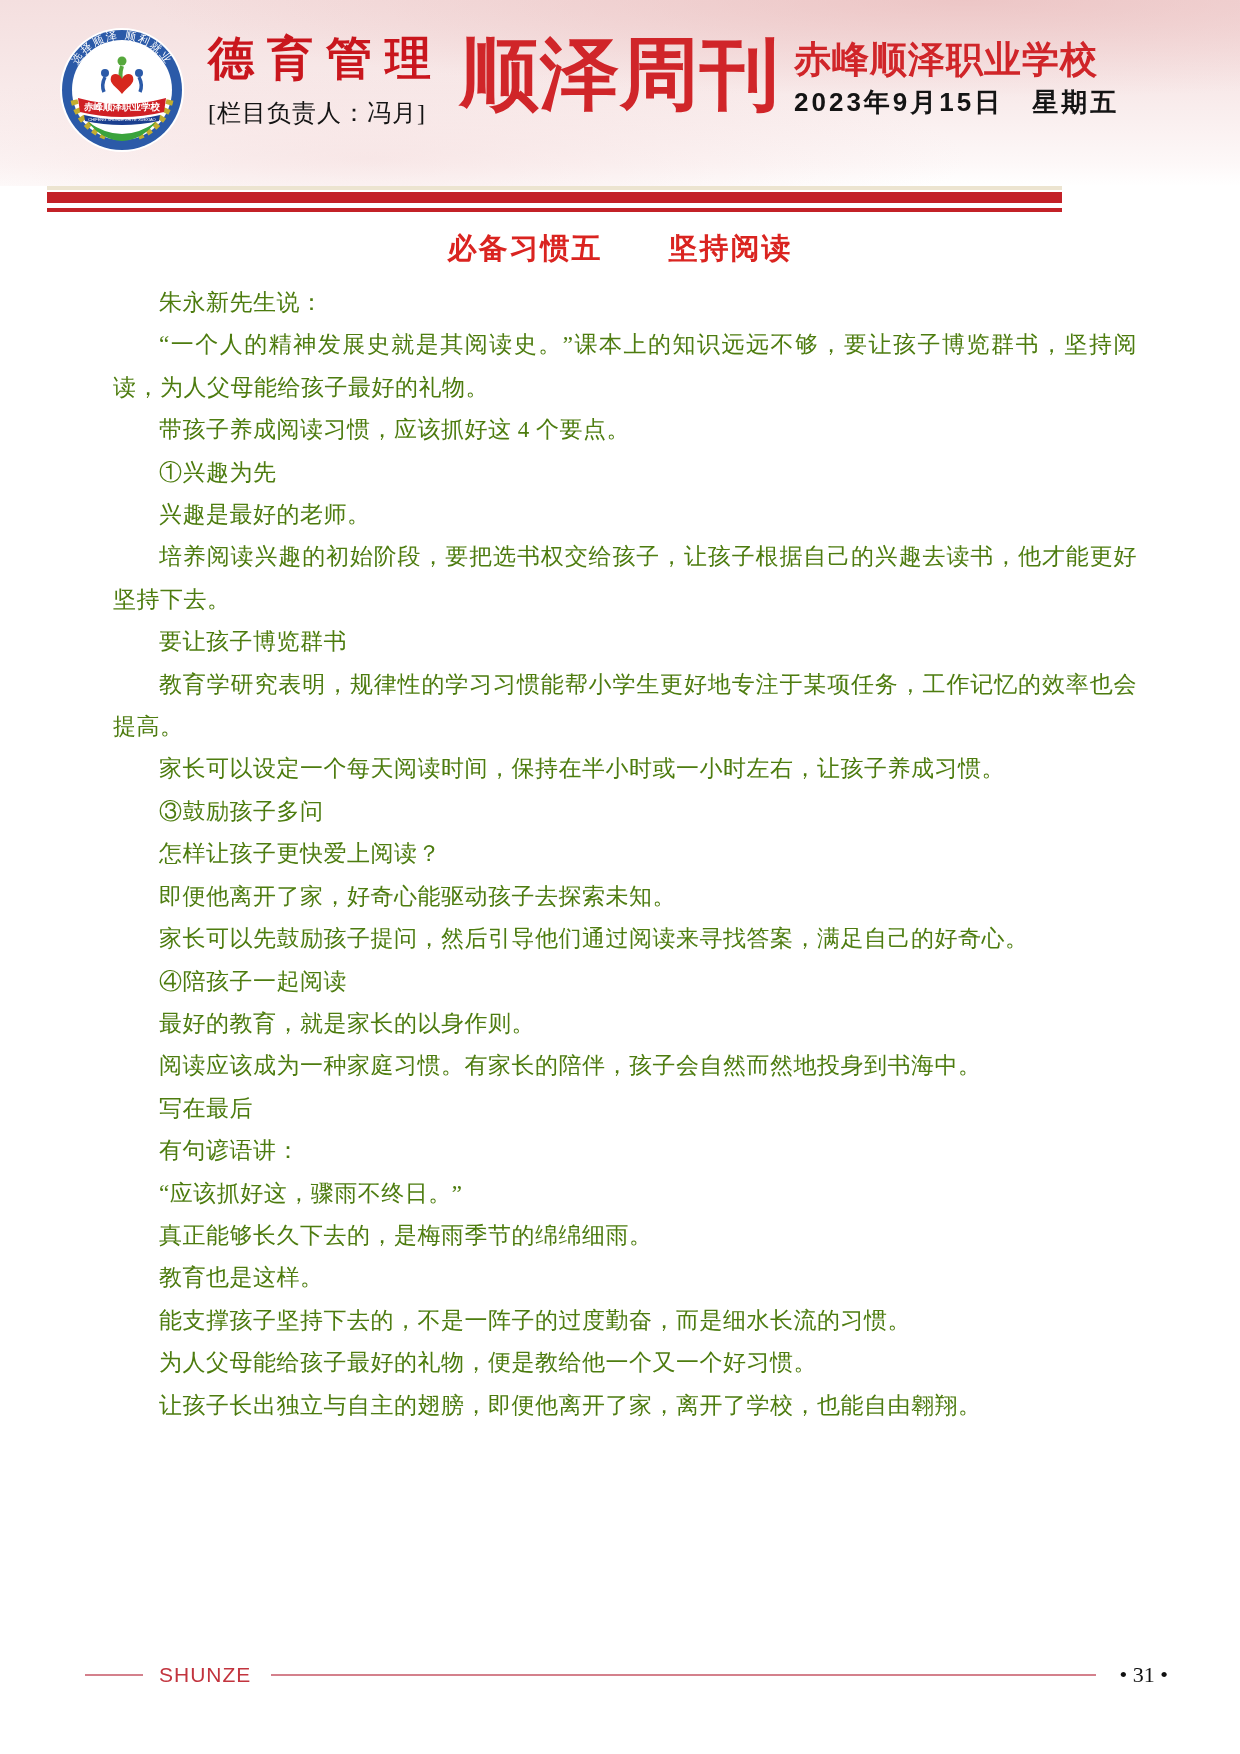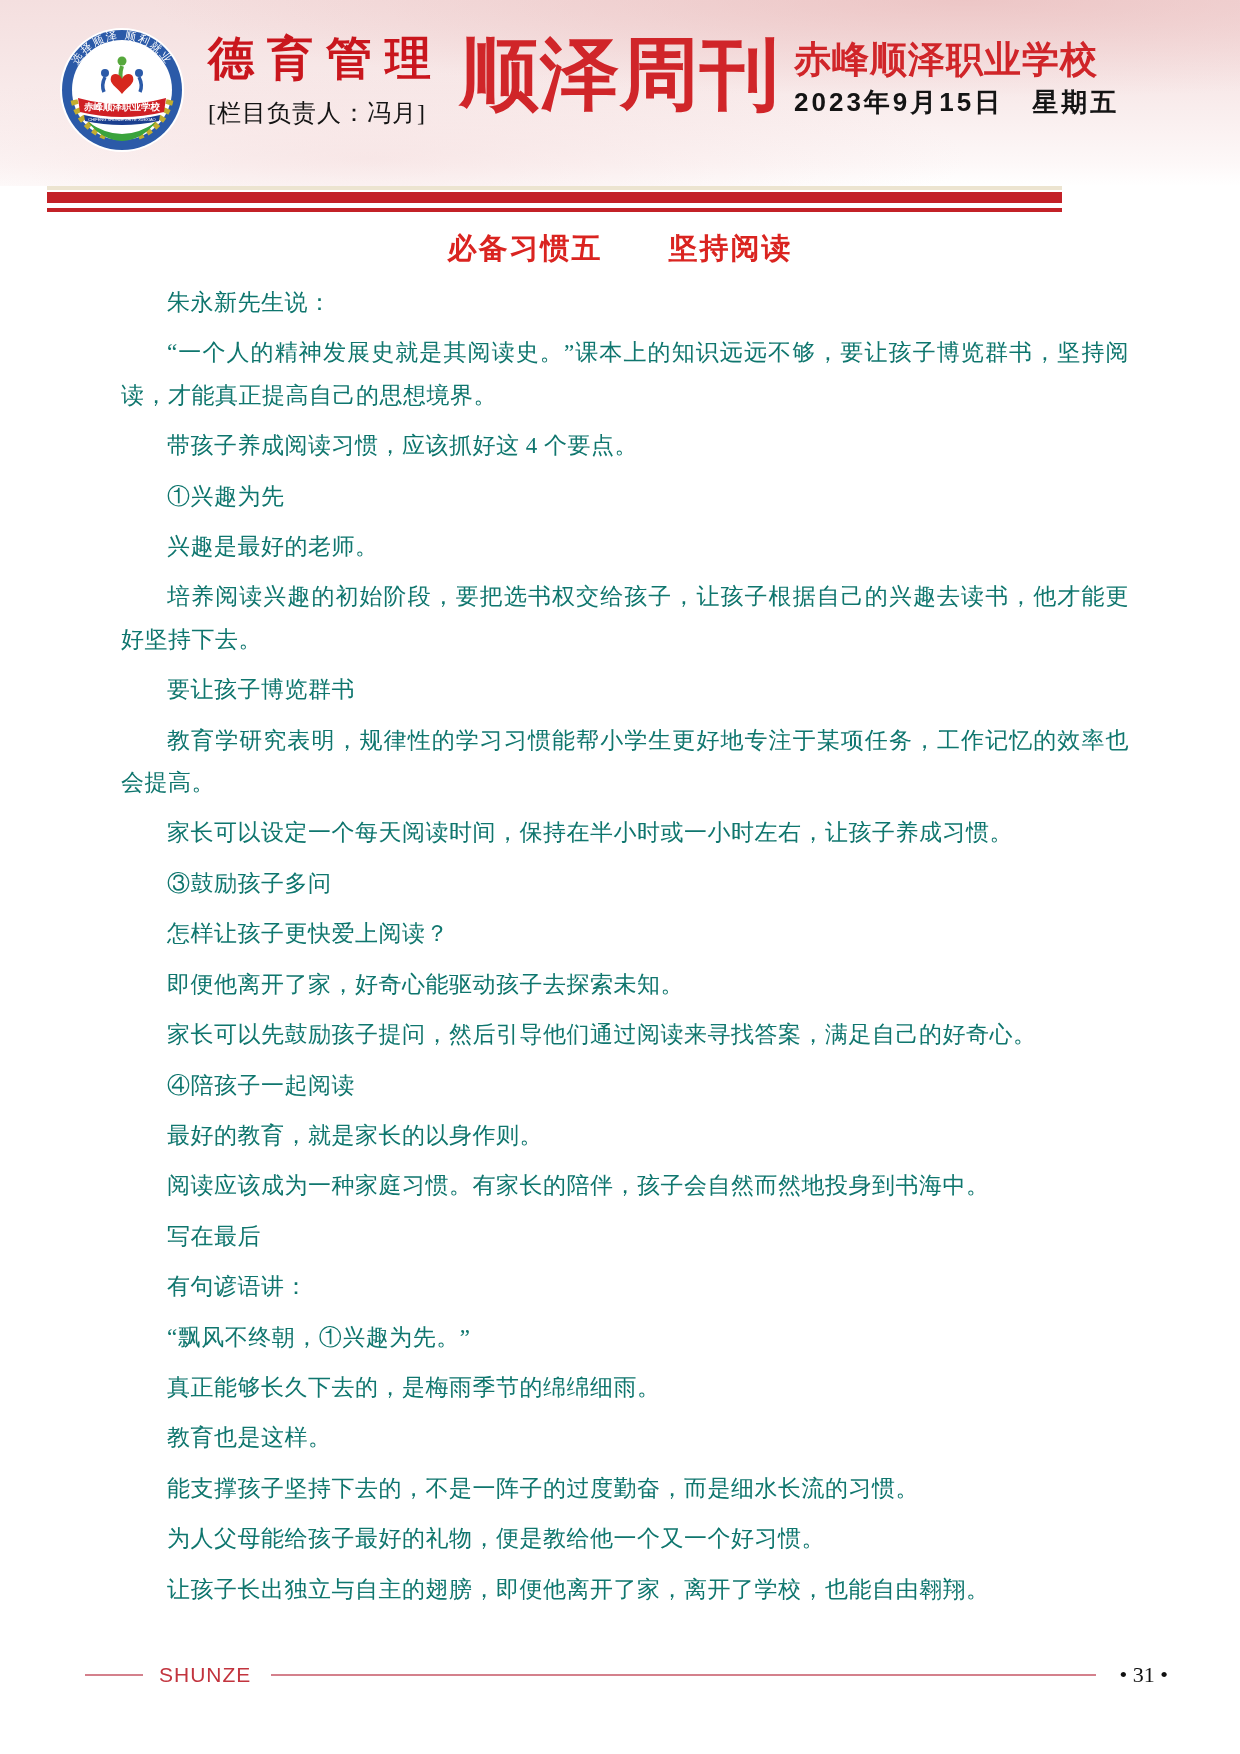--- a/index.html
+++ b/index.html
@@ -46,21 +46,21 @@
   .rule-thin{height:4px;background:#c32127;margin:5px 178px 0 47px;}
   
   .article-title{
     margin-top:17px;text-align:center;
     font-family:"Liberation Sans","DejaVu Sans",sans-serif;
     font-size:29px;font-weight:bold;color:#da2420;letter-spacing:2px;
   }
   .article-title .t2{margin-left:56px;}
   .article-body{margin:13px 103px 0 113px;}
   .article-body p{
-    margin:8px;font-size:23px;line-height:42.4px;color:#0f766e;
+    margin:0;font-size:23px;line-height:42.4px;color:#4d7c0f;
     text-indent:2em;text-align:justify;letter-spacing:.5px;
   }
   
   .footer{
     position:absolute;left:85px;right:72px;top:1662px;
     display:flex;align-items:center;
   }
   .footer-line-short{width:58px;height:2px;background:#d4808c;}
   .footer-brand{
     color:#c2343e;font-size:21px;letter-spacing:1px;margin:0 20px 0 16px;
@@ -128,38 +128,38 @@
   <div class="rule-thick"></div>
   <div class="rule-thin"></div>
 
   <div class="article-title">
     <span class="t1">必备习惯五</span>
     <span class="t2">坚持阅读</span>
   </div>
 
   <div class="article-body">
       <p>朱永新先生说：</p>
-      <p>“一个人的精神发展史就是其阅读史。”课本上的知识远远不够，要让孩子博览群书，坚持阅读，才能真正提高自己的思想境界。</p>
+      <p>“一个人的精神发展史就是其阅读史。”课本上的知识远远不够，要让孩子博览群书，坚持阅读，为人父母能给孩子最好的礼物。</p>
       <p>带孩子养成阅读习惯，应该抓好这 4 个要点。</p>
       <p>①兴趣为先</p>
       <p>兴趣是最好的老师。</p>
       <p>培养阅读兴趣的初始阶段，要把选书权交给孩子，让孩子根据自己的兴趣去读书，他才能更好坚持下去。</p>
       <p>要让孩子博览群书</p>
       <p>教育学研究表明，规律性的学习习惯能帮小学生更好地专注于某项任务，工作记忆的效率也会提高。</p>
       <p>家长可以设定一个每天阅读时间，保持在半小时或一小时左右，让孩子养成习惯。</p>
       <p>③鼓励孩子多问</p>
       <p>怎样让孩子更快爱上阅读？</p>
       <p>即便他离开了家，好奇心能驱动孩子去探索未知。</p>
       <p>家长可以先鼓励孩子提问，然后引导他们通过阅读来寻找答案，满足自己的好奇心。</p>
       <p>④陪孩子一起阅读</p>
       <p>最好的教育，就是家长的以身作则。</p>
       <p>阅读应该成为一种家庭习惯。有家长的陪伴，孩子会自然而然地投身到书海中。</p>
       <p>写在最后</p>
       <p>有句谚语讲：</p>
-      <p>“飘风不终朝，①兴趣为先。”</p>
+      <p>“应该抓好这，骤雨不终日。”</p>
       <p>真正能够长久下去的，是梅雨季节的绵绵细雨。</p>
       <p>教育也是这样。</p>
       <p>能支撑孩子坚持下去的，不是一阵子的过度勤奋，而是细水长流的习惯。</p>
       <p>为人父母能给孩子最好的礼物，便是教给他一个又一个好习惯。</p>
       <p>让孩子长出独立与自主的翅膀，即便他离开了家，离开了学校，也能自由翱翔。</p>
     </div>
 
   <div class="footer">
     <div class="footer-line-short"></div>
     <div class="footer-brand">SHUNZE</div>

